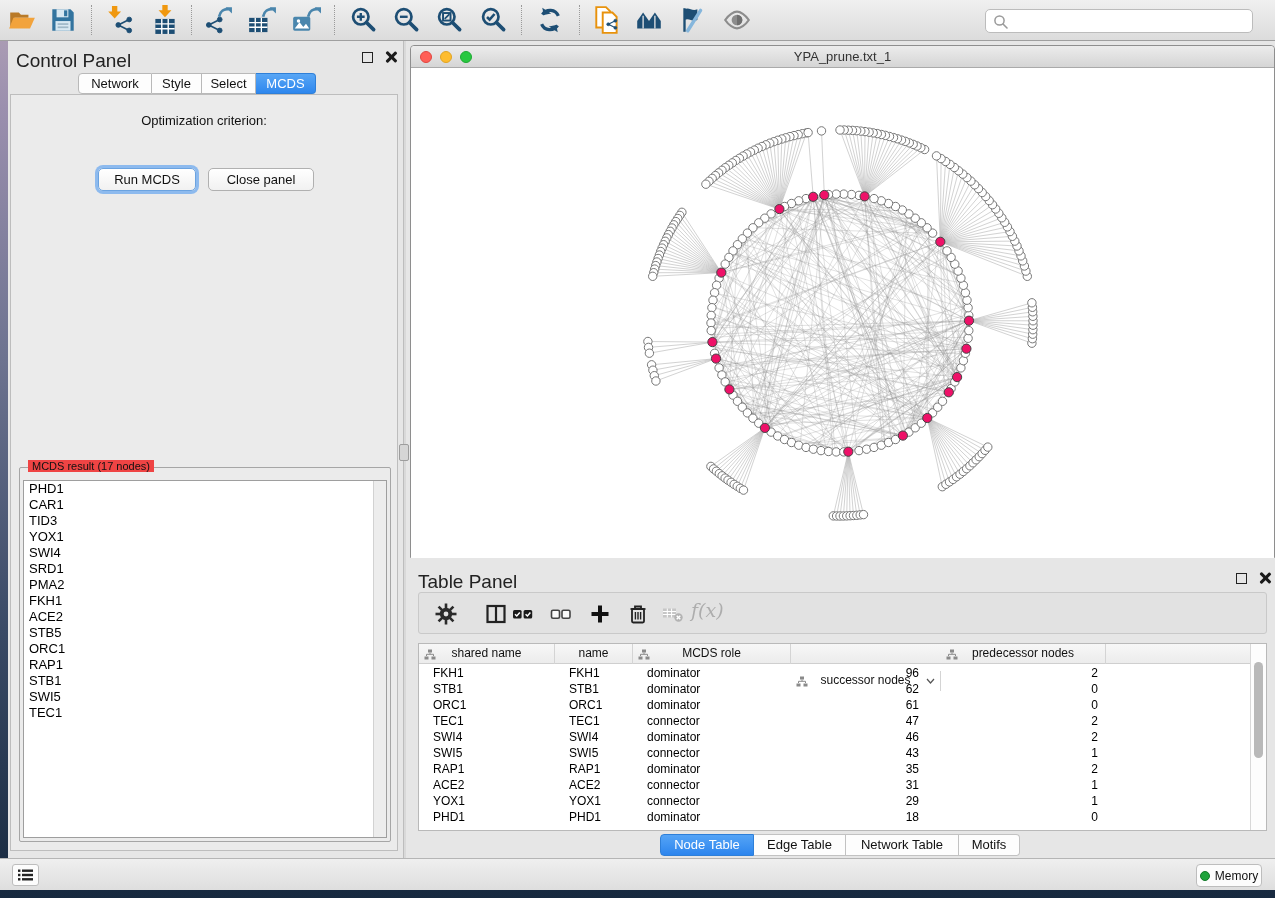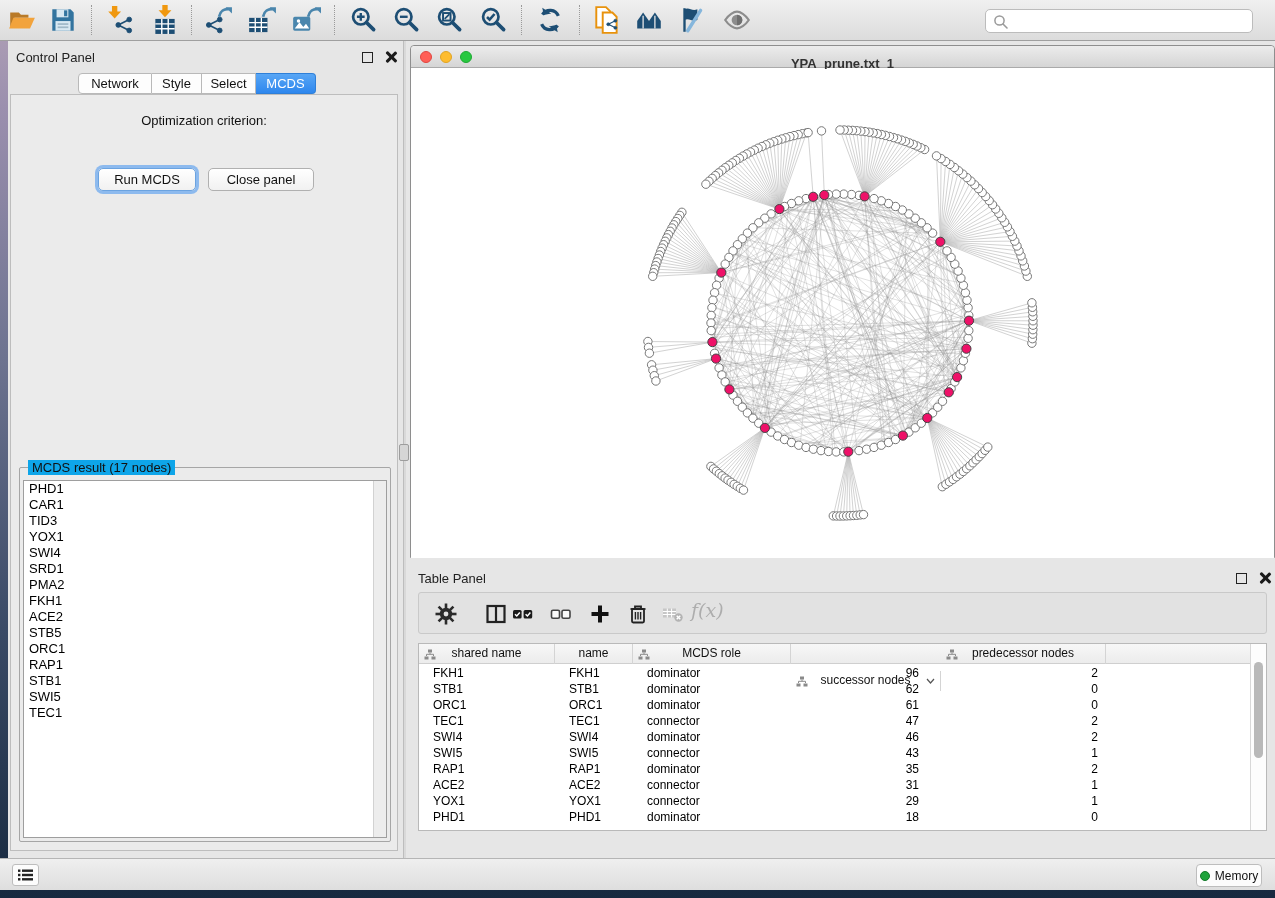--- a/index.html
+++ b/index.html
@@ -17,21 +17,21 @@
   .tb-sep { position:absolute; top:5px; width:0; height:30px; border-left:1px dotted #9a9a9a; }
   #search-box { position:absolute; left:985px; top:9px; width:268px; height:24px;
     background:#fff; border:1px solid #bcbcbc; border-radius:5px; }
   #search-box svg { position:absolute; left:7px; top:4px; width:16px; height:16px; }
   #search-input { position:absolute; left:26px; top:1px; width:238px; height:20px; border:none; outline:none;
     font-family:"Liberation Sans",sans-serif; font-size:13px; background:transparent; }
   
   #main-bg { position:absolute; left:8px; top:41px; width:1267px; height:817px; background:#e6e6e6; }
   
   #control-panel { position:absolute; left:8px; top:41px; width:392px; height:817px; }
-  .pane-title { position:absolute; left:8px; top:9px; font-size:13px; color:#222; }
+  .pane-title { position:absolute; left:8px; top:9px; font-size:19px; color:#222; }
   .float-btn { position:absolute; top:11px; width:11px; height:11px; border:1.5px solid #222; cursor:pointer; }
   .close-btn { position:absolute; top:9px; width:13px; height:13px; cursor:pointer; }
   .close-btn:before, .close-btn:after { content:""; position:absolute; left:6px; top:0px; width:2.6px; height:14px; background:#1a1a1a; border-radius:1px; }
   .close-btn:before { transform:rotate(45deg); }
   .close-btn:after { transform:rotate(-45deg); }
   #cp-tabs { position:absolute; left:70px; top:32px; height:21px; display:flex; z-index:3; }
   .cp-tab { height:21px; background:#fdfdfd; border:1px solid #b9b9b9; border-left:none;
     font-size:13px; text-align:center; line-height:19px; cursor:pointer; color:#111; }
   .cp-tab:first-child { border-left:1px solid #b9b9b9; border-radius:4px 0 0 4px; }
   .cp-tab:last-child { border-radius:0 4px 4px 0; }
@@ -45,36 +45,36 @@
   #opt-select .stepper { position:absolute; right:1px; top:1px; width:20px; height:18px;
     background:linear-gradient(#6db1f7,#2a7de4); border-radius:3px; }
   .stepper svg { position:absolute; left:4px; top:1px; }
   .cp-btn { position:absolute; top:73px; height:23px; background:linear-gradient(#ffffff,#f1f1f1);
     border:1px solid #b0b0b0; border-radius:5px; font-family:"Liberation Sans",sans-serif;
     font-size:13px; color:#111; cursor:pointer; }
   #run-btn { left:87px; width:98px; box-shadow:0 0 0 3px rgba(90,160,240,.65); border-color:#6ba3e0; }
   #closepanel-btn { left:197px; width:106px; }
   #mcds-fieldset { position:absolute; left:8px; top:372px; width:372px; height:375px;
     border:1px solid #a6a6a6; border-radius:2px; }
-  #mcds-legend { position:absolute; left:8px; top:-8px; background:#0ea5e9; padding:0 4px; font-size:13px; color:#111; }
+  #mcds-legend { position:absolute; left:8px; top:-8px; background:#ef4444; padding:0 4px; font-size:11px; color:#111; }
   #mcds-list { position:absolute; left:3px; top:12px; right:3px; bottom:3px; background:#fff;
     border:1px solid #9e9e9e; overflow:hidden; }
   .mcds-item { font-size:13px; line-height:16px; padding-left:5px; color:#000; }
   #mcds-scroll { position:absolute; right:0; top:0; bottom:0; width:13px; background:#ededed; border-left:1px solid #d2d2d2; }
   
   #v-splitter { position:absolute; left:403px; top:41px; width:3px; height:817px; background:#d9d9d9; border-left:1px solid #bdbdbd; }
   #v-splitter-handle { position:absolute; left:399px; top:444px; width:10px; height:17px;
     background:#d6d6d6; border:1px solid #9d9d9d; border-radius:2px; cursor:col-resize; }
   
   #net-window { position:absolute; left:410px; top:45px; width:865px; height:513px;
     border:1px solid #8e8e8e; border-radius:4px 4px 0 0; background:#fff; }
   #net-titlebar { position:absolute; left:0; top:0; right:0; height:22px;
     background:linear-gradient(#ececec,#d5d5d5); border-bottom:1px solid #aaa; border-radius:4px 4px 0 0; }
   .tl { position:absolute; top:5px; width:12px; height:12px; border-radius:50%; cursor:pointer; }
-  #net-title { position:absolute; width:100%; text-align:center; top:10px; font-size:13px; font-weight:700; color:#333; }
+  #net-title { position:absolute; width:100%; text-align:center; top:3px; font-size:13px; font-weight:400; color:#333; }
   #net-canvas { position:absolute; left:0; top:23px; width:863px; height:489px; background:#fff; overflow:hidden; }
   
   #table-panel { position:absolute; left:410px; top:562px; width:865px; height:296px; }
   #tp-toolbar { position:absolute; left:8px; top:30px; width:849px; height:42px;
     background:#e2e2e2; border:1px solid #c9c9c9; border-radius:3px; }
   .tp-icon { position:absolute; top:9px; width:24px; height:24px; cursor:pointer; }
   .tp-icon svg { width:100%; height:100%; }
   #fx-label { position:absolute; left:272px; top:6px; font-family:"DejaVu Serif", serif;
     font-style:italic; font-size:19px; color:#adadad; cursor:default; }
   #node-table { position:absolute; left:8px; top:81px; width:849px; height:188px;
@@ -737,20 +737,26 @@
           <div class="nt-cell txt" style="width: 78px;">PHD1</div>
           <div class="nt-cell txt" style="width: 158px;">dominator</div>
           <div class="nt-cell num" style="width: 150px; padding-right: 22px;">18</div>
           <div class="nt-cell num" style="width: 165px; padding-right: 8px;">0</div>
         </div>
       </div>
     <div id="nt-scroll">
       <div id="nt-thumb"></div>
     </div>
   </div>
+  <div id="tp-tabs">
+      <div class="tp-tab active" style="width: 94px;">Node Table</div>
+      <div class="tp-tab" style="width: 92px;">Edge Table</div>
+      <div class="tp-tab" style="width: 113px;">Network Table</div>
+      <div class="tp-tab" style="width: 61px;">Motifs</div>
+    </div>
 </div>
 
 <div id="status-bar">
   <div id="menu-btn">
     <svg width="25" height="20" viewBox="0 0 25 20">
       <rect x="5" y="4.5" width="2.4" height="2.4" fill="#222"></rect>
         <rect x="9" y="4.5" width="11" height="2.4" fill="#222"></rect>
       <rect x="5" y="8.8" width="2.4" height="2.4" fill="#222"></rect>
         <rect x="9" y="8.8" width="11" height="2.4" fill="#222"></rect>
       <rect x="5" y="13.1" width="2.4" height="2.4" fill="#222"></rect>

